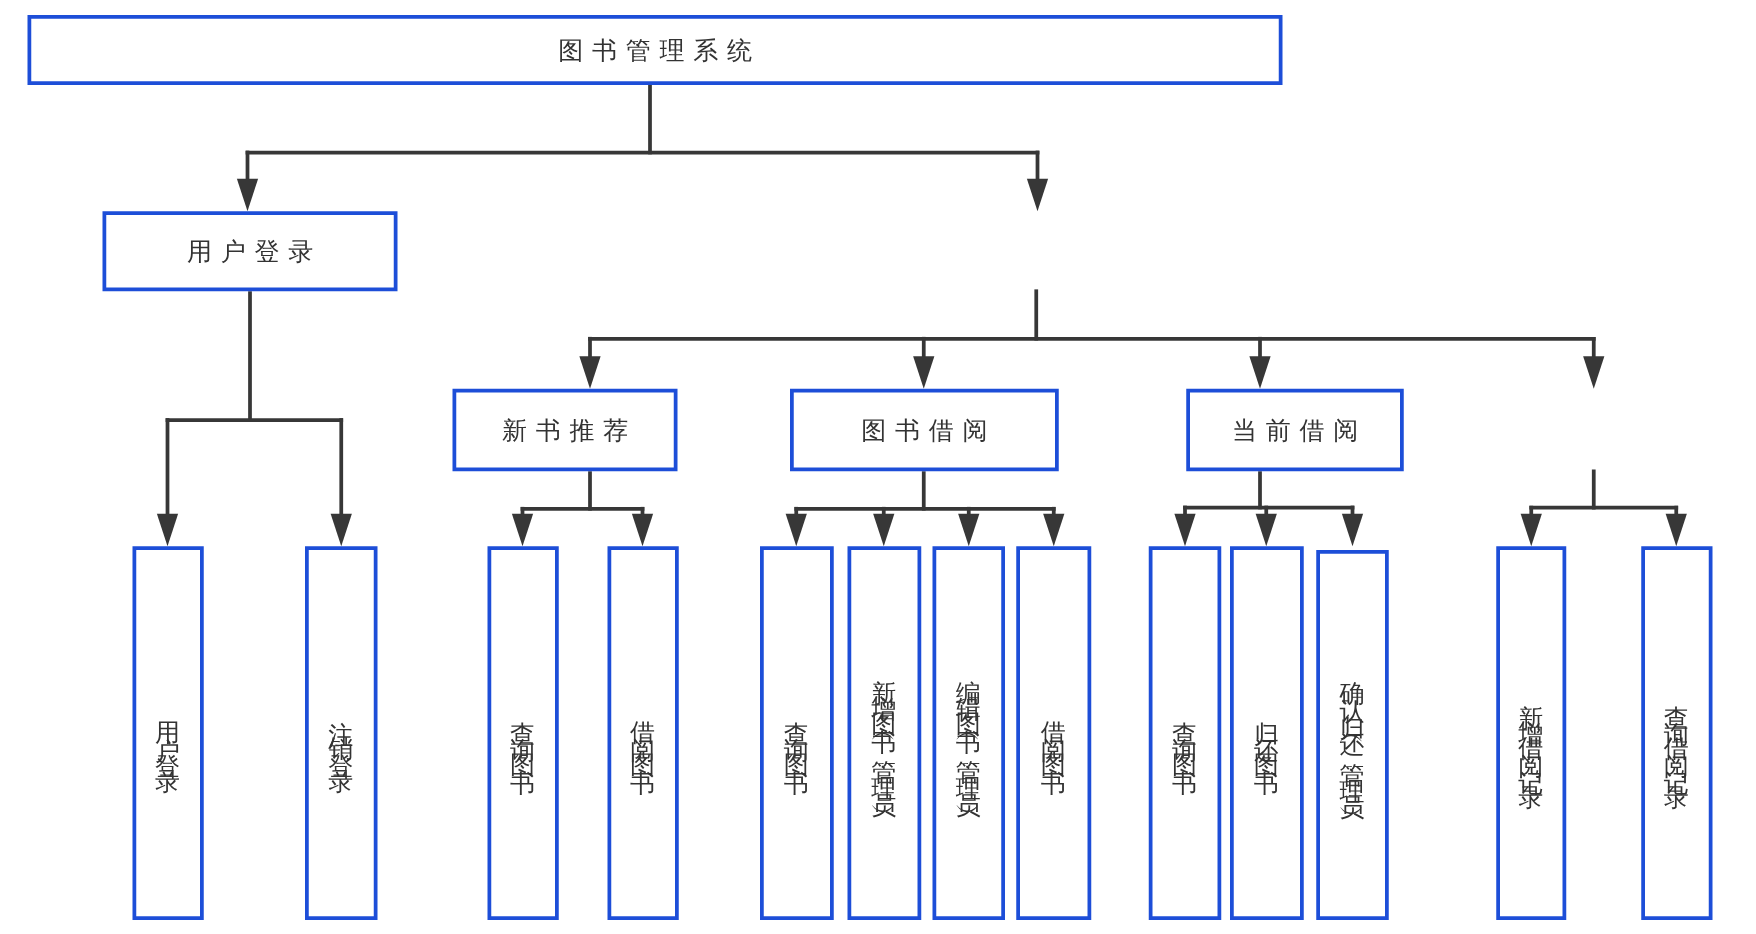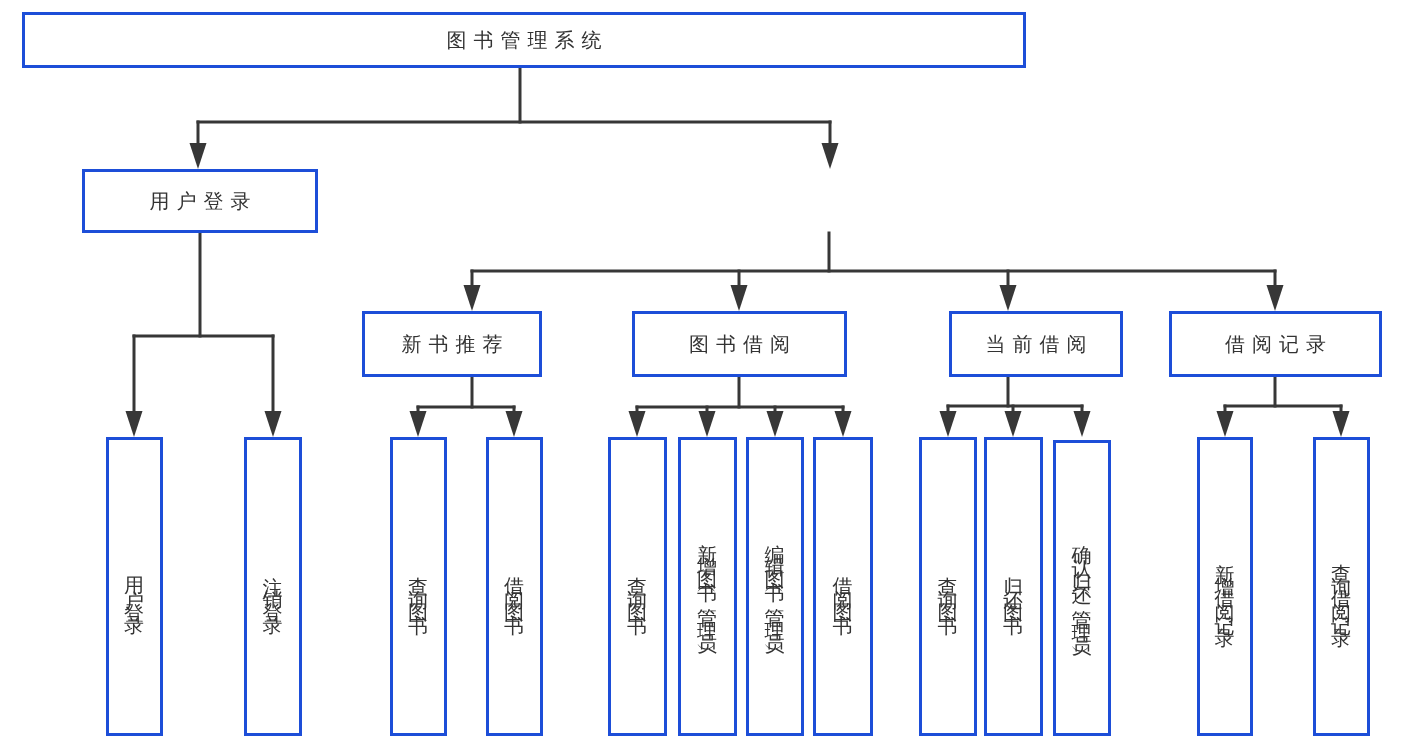--- a/index.html
+++ b/index.html
@@ -122,23 +122,20 @@
 
   <div class="box h" style="left:362px; top:311px; width:180px; height:66px;">
     <span>新书推荐</span>
   </div>
   <div class="box h" style="left:632px; top:311px; width:215px; height:66px;">
     <span>图书借阅</span>
   </div>
   <div class="box h" style="left:901px; top:311px; width:174px; height:66px;margin-left:48px;">
     <span>当前借阅</span>
   </div>
-  <div class="box h" style="left:1169px; top:311px; width:213px; height:66px;">
-    <span>借阅记录</span>
-  </div>
 
   <div class="box v" style="left:106px; top:437px; width:57px; height:299px;">
     <span>用户登录</span>
   </div>
   <div class="box v" style="left:244px; top:437px; width:58px; height:299px;">
     <span>注销登录</span>
   </div>
 
   <div class="box v" style="left:390px; top:437px; width:57px; height:299px;">
     <span>查询图书</span>

